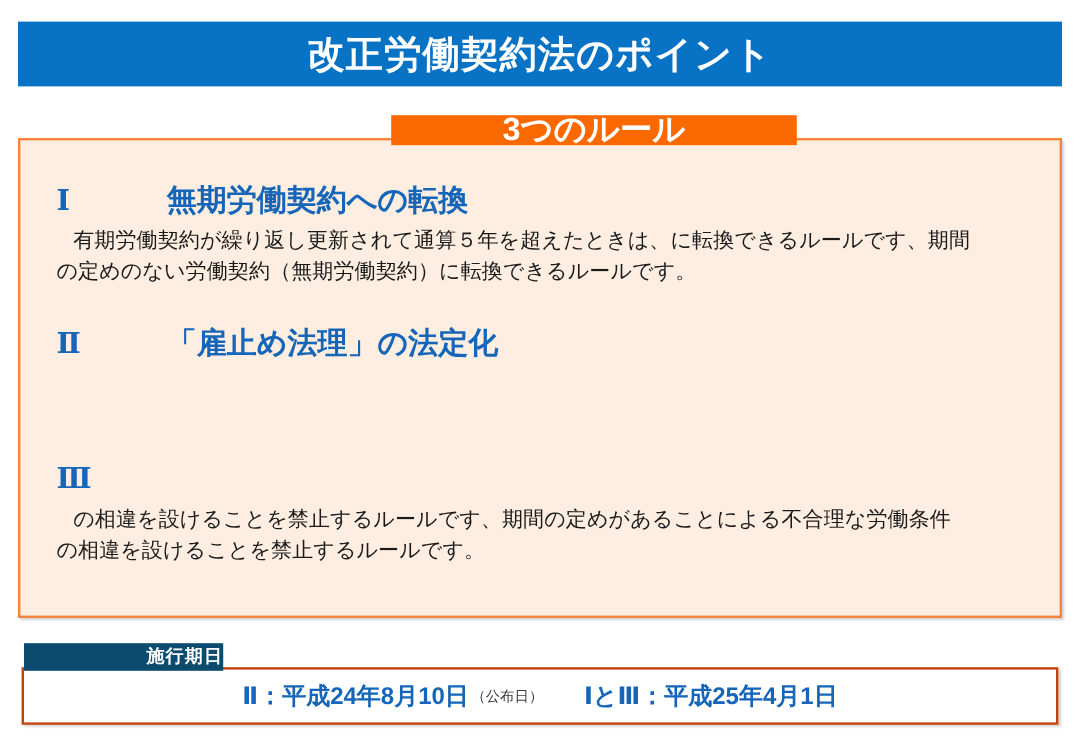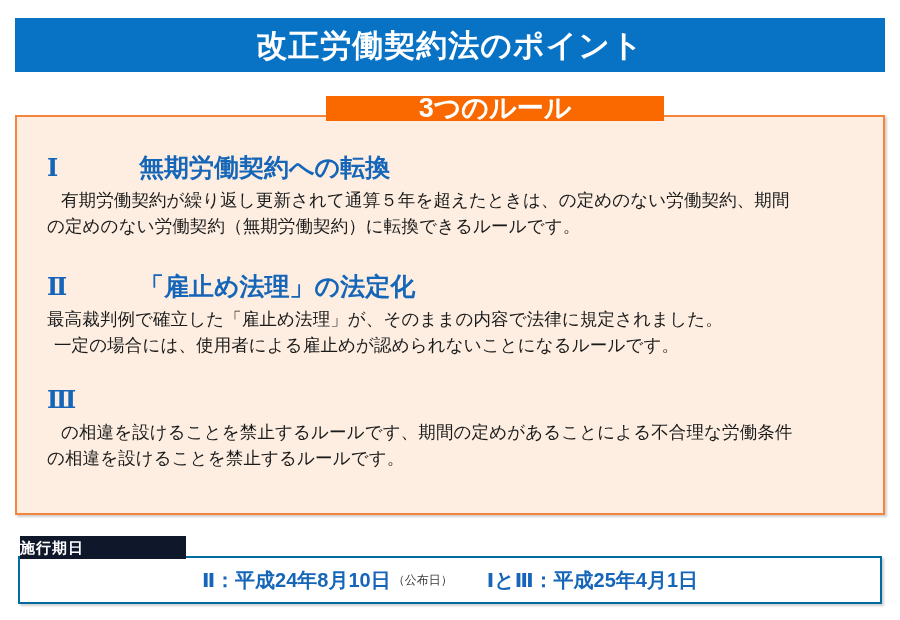--- a/index.html
+++ b/index.html
@@ -119,34 +119,34 @@
   .line.indent-sm { text-indent: 7px; }
 
   
   .footer-box {
     position: absolute;
     left: 18px;
     top: 556px;
     width: 864px;
     height: 48px;
     background: #ffffff;
-    border: 2px solid #0369a1;
+    border: 2px solid #c2410c;
     box-sizing: border-box;
     box-shadow: 2px 2px 2px rgba(150,150,150,0.45);
   }
   .footer-tab {
     position: absolute;
     left: 20px;
     top: 536px;
     width: 166px;
     height: 23px;
-    background: #0f172a;
-    display: flex;
-    align-items: center;
-    justify-content: flex-start;
+    background: #0c4a6e;
+    display: flex;
+    align-items: center;
+    justify-content: flex-end;
     z-index: 6;
   }
   .footer-tab .tab-label {
     color: #ffffff;
     font-size: 15px;
     font-weight: bold;
     line-height: 1;
     letter-spacing: 1px;
     white-space: nowrap;
   }
@@ -185,34 +185,30 @@
 </div>
 
 <div class="rules-panel">
 
   <div class="rule-block rule-1">
     <div class="rule-heading">
       <span class="rule-numeral">Ⅰ</span>
       <span class="rule-title">無期労働契約への転換</span>
     </div>
     <p class="rule-body">
-      <span class="line indent">有期労働契約が繰り返し更新されて通算５年を超えたときは、の定めのない労働契約、期間</span>
+      <span class="line indent">有期労働契約が繰り返し更新されて通算５年を超えたときは、に転換できるルールです、期間</span>
       <span class="line">の定めのない労働契約（無期労働契約）に転換できるルールです。</span>
     </p>
   </div>
 
   <div class="rule-block rule-2">
     <div class="rule-heading">
       <span class="rule-numeral">Ⅱ</span>
       <span class="rule-title">「雇止め法理」の法定化</span>
     </div>
-    <p class="rule-body">
-      <span class="line">最高裁判例で確立した「雇止め法理」が、そのままの内容で法律に規定されました。</span>
-      <span class="line indent-sm">一定の場合には、使用者による雇止めが認められないことになるルールです。</span>
-    </p>
   </div>
 
   <div class="rule-block rule-3">
     <div class="rule-heading">
       <span class="rule-numeral">Ⅲ</span>
     </div>
     <p class="rule-body">
       <span class="line indent">の相違を設けることを禁止するルールです、期間の定めがあることによる不合理な労働条件</span>
       <span class="line">の相違を設けることを禁止するルールです。</span>
     </p>

